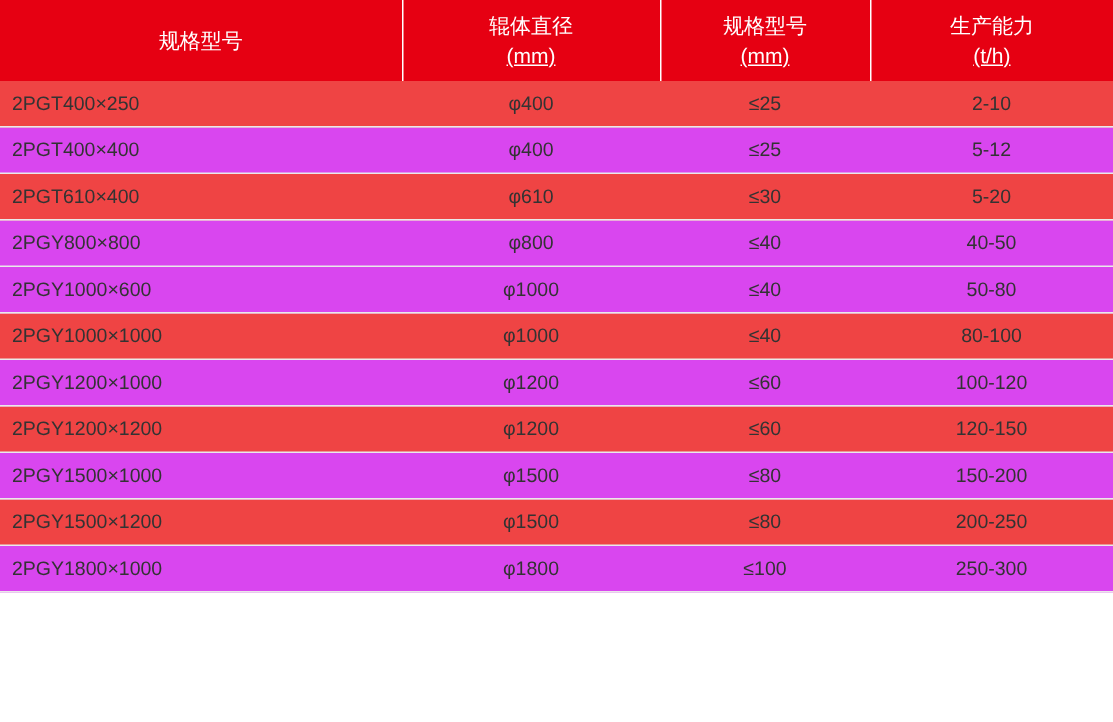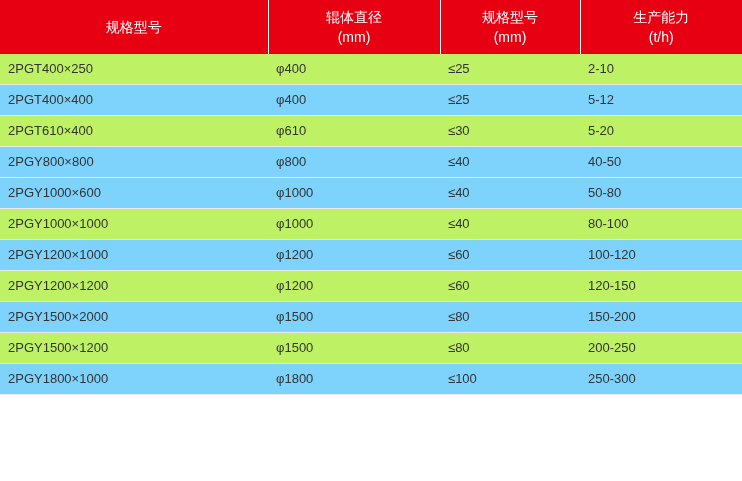--- a/index.html
+++ b/index.html
@@ -32,42 +32,43 @@
   }
   table.spec-table thead th:last-child {
     border-right: none;
     margin-top: 20px;
   }
   table.spec-table th .hl1 {
     display: block;
   }
   table.spec-table th .hl2 {
     display: block;
+    text-decoration: underline;
   }
   table.spec-table tbody td {
     font-size: 13px;
     line-height: 18px;
     padding: 6px 8px;
     height: 17px;
     vertical-align: middle;
     border-bottom: 1px solid #e9e9e9;
   }
   table.spec-table tbody td.col-model {
     text-align: left;
     padding-left: 8px;
   }
   table.spec-table tbody td.col-c {
-    text-align: left;
+    text-align: center;
     margin-top: 23px;
   }
   table.spec-table tbody tr.odd td {
-    background: #bef264;
+    background: #ef4444;
   }
   table.spec-table tbody tr.even td {
-    background: #7dd3fc;
+    background: #d946ef;
   }
   .col1 { width: 268px; }
   .col2 { width: 172px; }
   .col3 { width: 140px; }
   .col4 { width: 162px; }
 </style>
 </head>
 <body>
 
 <table class="spec-table">
@@ -140,21 +141,21 @@
         <td class="col-c">≤60</td>
         <td class="col-c">100-120</td>
       </tr>
       <tr class="odd">
         <td class="col-model">2PGY1200×1200</td>
         <td class="col-c">φ1200</td>
         <td class="col-c">≤60</td>
         <td class="col-c">120-150</td>
       </tr>
       <tr class="even">
-        <td class="col-model">2PGY1500×2000</td>
+        <td class="col-model">2PGY1500×1000</td>
         <td class="col-c">φ1500</td>
         <td class="col-c">≤80</td>
         <td class="col-c">150-200</td>
       </tr>
       <tr class="odd">
         <td class="col-model">2PGY1500×1200</td>
         <td class="col-c">φ1500</td>
         <td class="col-c">≤80</td>
         <td class="col-c">200-250</td>
       </tr>

